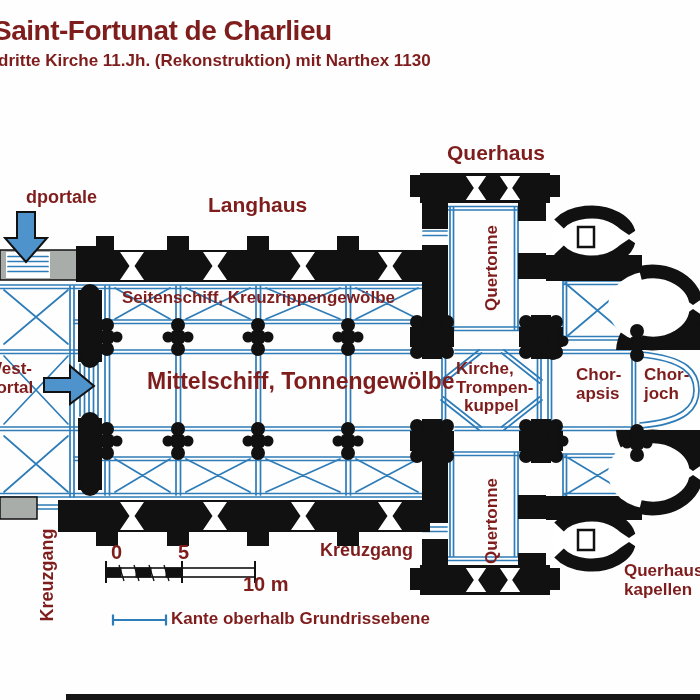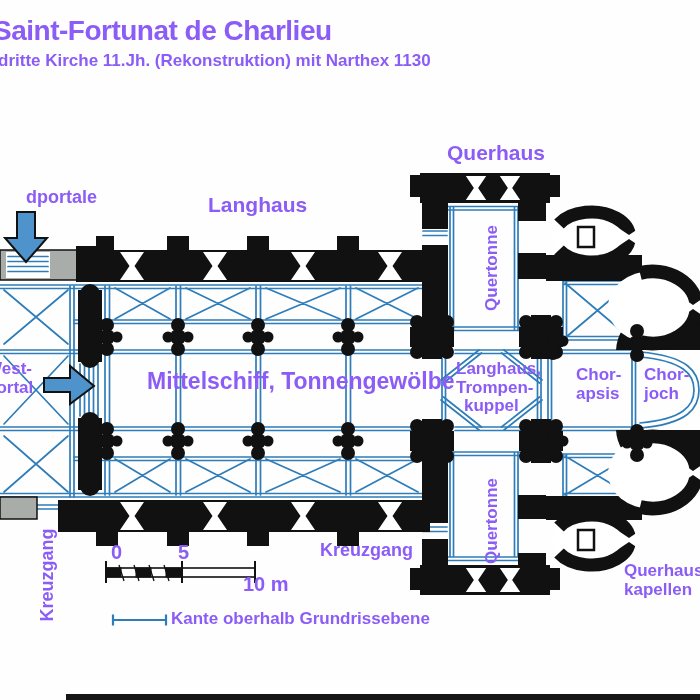--- a/index.html
+++ b/index.html
@@ -1,17 +1,17 @@
 <!DOCTYPE html>
 <html><head>
 <meta charset="utf-8">
 <style>
   html,body{margin:0;padding:0;}
   #stage{position:relative;width:700px;height:700px;background:#fefefe;overflow:hidden;
-         font-family:"Liberation Sans",sans-serif;color:#8b5cf6;}
+         font-family:"Liberation Sans",sans-serif;color:#7f1d1d;}
   svg{position:absolute;left:0;top:0;}
   .lbl{position:absolute;font-weight:700;line-height:1.1;white-space:nowrap;}
   .vert{transform:translate(-50%,-50%) rotate(-90deg);transform-origin:center;}
   .w{fill:#111;}
   .bl{stroke:#2e7cb8;stroke-width:1.7;fill:none;stroke-linecap:round;}
   .ring{stroke:#111;fill:none;}
   .wh{fill:#fff;}
 </style>
 </head>
 <body>
@@ -207,24 +207,25 @@
 
   <rect x="66" y="694" width="634" height="6" fill="#161616"></rect>
 </svg>
 
 <div class="lbl" style="left:-7px;top:16px;font-size:28px;letter-spacing:-0.5px;">Saint-Fortunat de Charlieu</div>
 <div class="lbl" style="left:-2px;top:52px;font-size:17px;">dritte Kirche 11.Jh. (Rekonstruktion) mit Narthex 1130</div>
 
 <div class="lbl" style="left:0px;top:188px;font-size:18px;padding-left:26px;">dportale</div>
 <div class="lbl" style="left:208px;top:193px;font-size:21px;">Langhaus</div>
 <div class="lbl" style="left:447px;top:141px;font-size:21px;">Querhaus</div>
+<div class="lbl" style="left:122px;top:289px;font-size:17px;">Seitenschiff, Kreuzrippengewölbe</div>
 <div class="lbl" style="left:147px;top:369px;font-size:23px;">Mittelschiff, Tonnengewölbe</div>
 
 <div class="lbl" style="left:456px;top:360px;font-size:17px;">
-  <div>Langhaus,</div>
+  <div>Kirche,</div>
   <div>Trompen-</div>
   <div style="padding-left:8px;">kuppel</div>
 </div>
 <div class="lbl" style="left:576px;top:366px;font-size:17px;">
   <div>Chor-</div>
   <div>apsis</div>
 </div>
 <div class="lbl" style="left:644px;top:366px;font-size:17px;">
   <div>Chor-</div>
   <div>joch</div>

